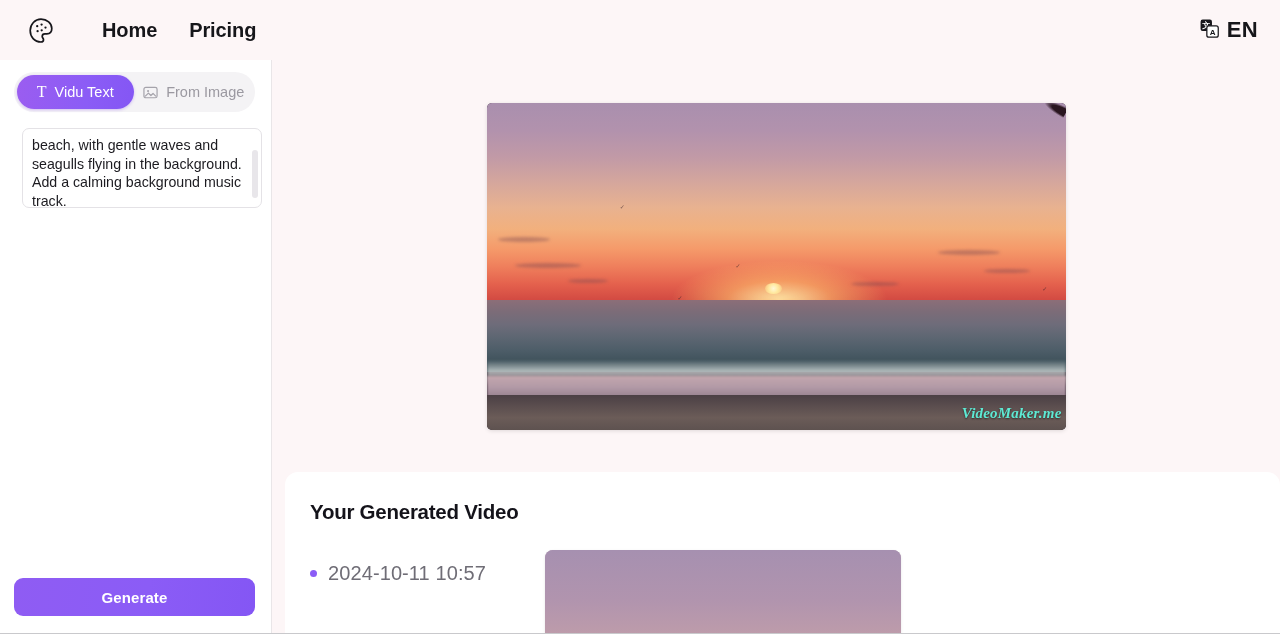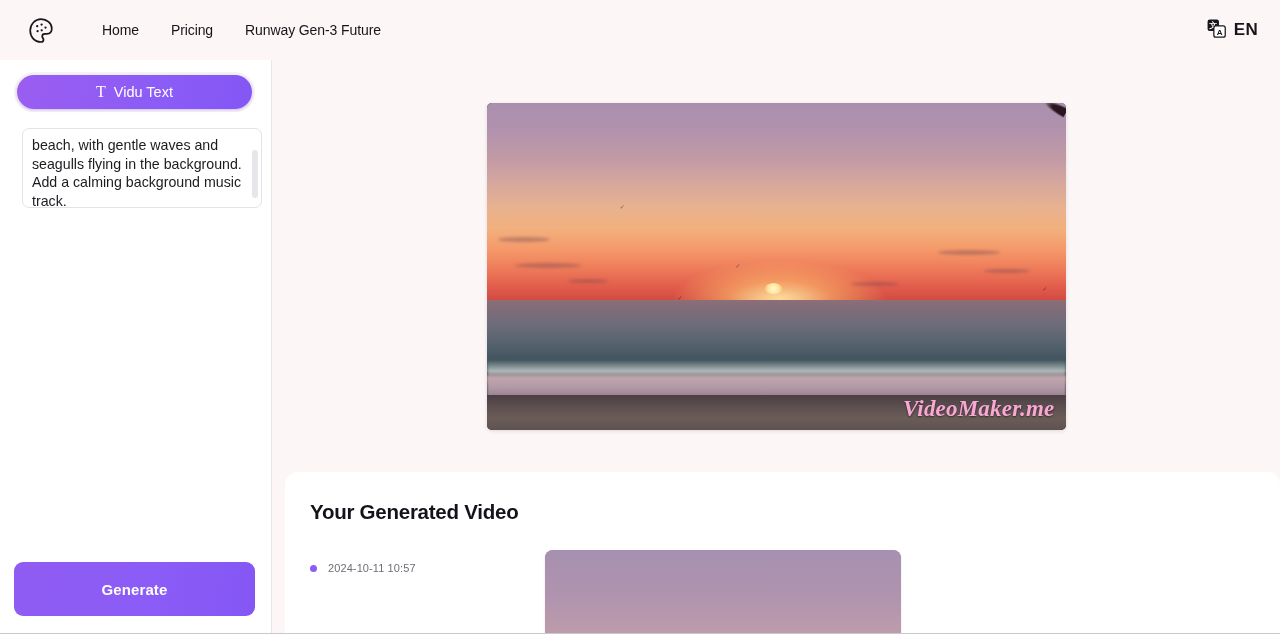--- a/index.html
+++ b/index.html
@@ -33,37 +33,37 @@
     flex: 0 0 30px;
     margin-right: 30px;
     display: flex; align-items: center; justify-content: center;
   }
   .nav {
     display: flex;
     align-items: center;
     gap: 0px;
   }
   .nav-item {
-    font-size: 14px;
-    font-weight: normal;
+    font-size: 20px;
+    font-weight: bold;
     color: #16161a;
     padding: 6px 16px;
     cursor: pointer;
     white-space: nowrap;
     letter-spacing: -0.1px;
   }
   .header-right {
     margin-left: auto;
     display: flex;
     align-items: center;
     gap: 8px;
     cursor: pointer;
   }
   .lang-label {
-    font-size: 17px;
+    font-size: 22px;
     font-weight: bold;
     color: #16161a;
     letter-spacing: 0.3px;
   }
 
   
   .body {
     flex: 1 1 auto;
     display: flex;
     min-height: 0;
@@ -146,21 +146,21 @@
     width: 6px; height: 48px;
     background: #e8e6ea;
     border-radius: 3px;
     cursor: pointer;
   }
 
   .sidebar-spacer { flex: 1 1 auto; }
 
   .generate-btn {
     margin: 0 0 18px 0;
-    height: 54px;
+    height: 38px;
     border: none;
     border-radius: 9px;
     background: linear-gradient(100deg, #8f5cf3 0%, #8b5cf6 55%, #8456f4 100%);
     color: #ffffff;
     font-family: "Liberation Sans", sans-serif;
     font-size: 15px;
     font-weight: bold;
     cursor: pointer;
     letter-spacing: 0.1px;
   }
@@ -263,26 +263,26 @@
   .palm {
     position: absolute;
     right: -4px; top: 2px;
     width: 42px; height: 46px;
     background: radial-gradient(ellipse 34px 8px at 100% 20%, #2a1620 0%, #2a1620 45%, rgba(42,22,32,0) 70%);
     transform: rotate(28deg);
     transform-origin: 100% 0;
   }
   .watermark {
     position: absolute;
-    right: 11px; bottom: 8px;
+    right: 4px; bottom: 8px;
     font-family: "Liberation Serif", serif;
     font-style: italic;
     font-weight: bold;
-    font-size: 23px;
-    color: #f9a8d4;
+    font-size: 15px;
+    color: #5eead4;
     text-shadow: 0 1px 2px rgba(0,0,0,.55);
     letter-spacing: 0.2px;
   }
 
   
   .result-card {
     position: absolute;
     left: 13px; right: 0; top: 412px; bottom: 0;
     background: #ffffff;
     border-radius: 13px 13px 0 0;
@@ -314,21 +314,21 @@
     gap: 11px;
     padding-top: 12px;
   }
   .dot {
     width: 7px; height: 7px;
     border-radius: 50%;
     background: #8b5cf6;
     flex: 0 0 7px;
   }
   .timestamp {
-    font-size: 11px;
+    font-size: 20px;
     color: #6f6d76;
     letter-spacing: 0.1px;
   }
   .thumb {
     width: 356px;
     height: 200px;
     border-radius: 8px;
     overflow: hidden;
     position: relative;
     background: #b79ab4;
@@ -362,21 +362,20 @@
         <circle cx="14.6" cy="8.6" r="1.15" fill="#17161b"></circle>
         <circle cx="18.5" cy="11.6" r="1.15" fill="#17161b"></circle>
         <circle cx="10.6" cy="15.2" r="1.15" fill="#17161b"></circle>
         <circle cx="14.7" cy="14.3" r="1.15" fill="#17161b"></circle>
       </svg>
     </div>
 
     <nav class="nav">
       <a class="nav-item">Home</a>
       <a class="nav-item">Pricing</a>
-      <a class="nav-item">Runway Gen-3 Future</a>
     </nav>
 
     <div class="header-right">
       <span>
         <svg width="19" height="19" viewBox="0 0 20 20" aria-hidden="true">
           <rect x="0.6" y="0.6" width="12" height="12" rx="2.2" fill="#17161b"></rect>
           <text x="6.6" y="9.9" font-family="Liberation Sans, sans-serif" font-size="8.5" font-weight="bold" fill="#ffffff" text-anchor="middle">文</text>
           <rect x="7.2" y="7.2" width="12" height="12" rx="2.2" fill="#ffffff" stroke="#17161b" stroke-width="1.3"></rect>
           <text x="13.2" y="16.6" font-family="Liberation Sans, sans-serif" font-size="8.5" font-weight="bold" fill="#17161b" text-anchor="middle">A</text>
         </svg>
@@ -388,20 +387,30 @@
   <div class="body">
 
     <aside class="sidebar">
 
       <div class="tabs">
         <div class="tab active">
           <span class="tab-icon">
               <span class="t-glyph">T</span>
             </span>
           <span>Vidu Text</span>
+        </div>
+        <div class="tab">
+          <span class="tab-icon">
+            <svg width="15" height="15" viewBox="0 0 16 16" aria-hidden="true">
+              <rect x="1" y="2.6" width="14" height="11" rx="2" fill="none" stroke="#a5a3ab" stroke-width="1.3"></rect>
+              <circle cx="5.4" cy="6.5" r="1.1" fill="#a5a3ab"></circle>
+              <path d="M2.2 12.2l3.6-3.5 2.6 2.5 2.3-2.2 3.1 3.2" fill="none" stroke="#a5a3ab" stroke-width="1.3" stroke-linejoin="round"></path>
+            </svg>
+          </span>
+          <span>From Image</span>
         </div>
       </div>
 
 
       <div class="prompt-wrap">
         <textarea class="prompt" placeholder="Describe the motion you want..." style="">beach, with gentle waves and seagulls flying in the background. Add a calming background music track.</textarea>
         <div class="prompt-scroll"></div>
       </div>
 
       <div class="sidebar-spacer"></div>

